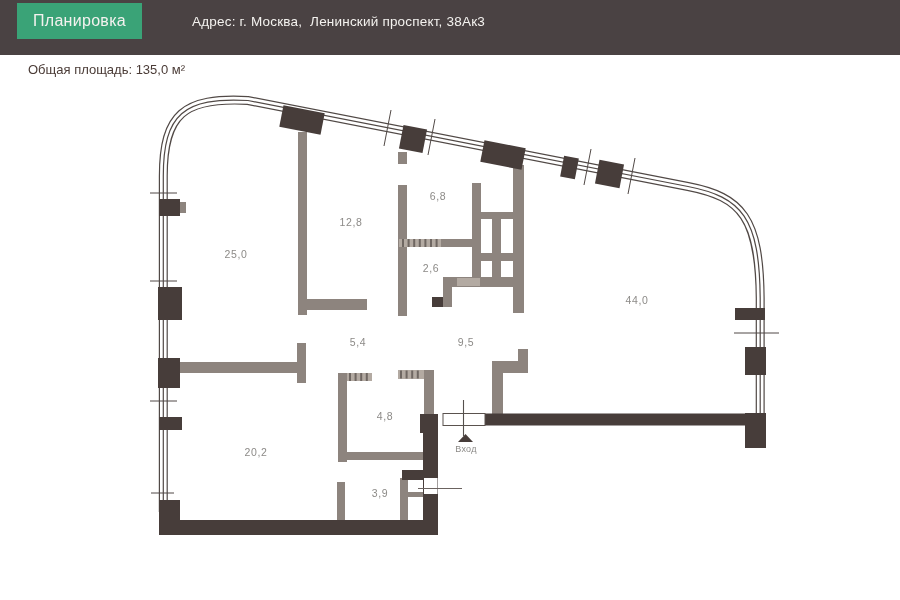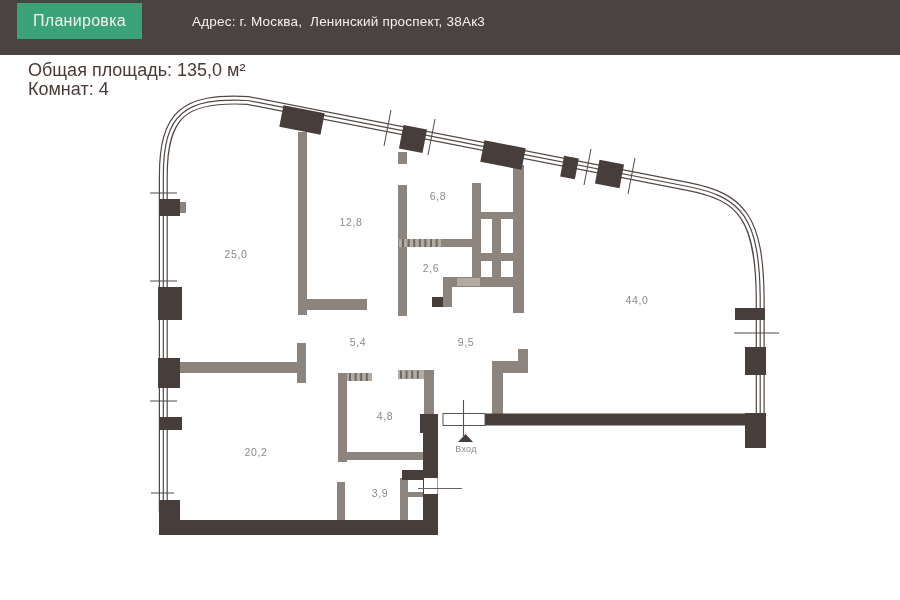--- a/index.html
+++ b/index.html
@@ -10,21 +10,21 @@
   html,body{margin:0;padding:0;background:#fff;}
   #app{position:relative;width:900px;height:600px;background:#fff;overflow:hidden;
        font-family:"Liberation Sans",sans-serif;}
   .header{position:absolute;left:0;top:0;width:900px;height:55px;background:var(--header-bg);padding-left:20px;}
   .tab{position:absolute;left:17px;top:3px;width:125px;height:36px;background:var(--tab-green);
        color:var(--text-light);display:flex;align-items:center;justify-content:center;
        font-size:16px;letter-spacing:.3px;cursor:pointer;}
   .address{position:absolute;left:152px;top:0;height:42px;display:flex;align-items:center;
        color:var(--text-light);font-size:13.5px;letter-spacing:.2px;white-space:pre;margin-left:40px;}
   .summary{position:absolute;left:28px;top:61px;color:var(--text-dark);
-       font-size:18px;line-height:18.8px;}
+       font-size:13px;line-height:18.8px;}
   svg.plan{position:absolute;left:0;top:0;}
   .wd{fill:var(--wall-dark);}
   .wg{fill:var(--wall-gray);}
   .wl{fill:var(--wall-light);}
   .band-o{fill:none;stroke:var(--line-dark);stroke-width:9;}
   .band-i{fill:none;stroke:#ffffff;stroke-width:6.6;}
   .band-c{fill:none;stroke:var(--line-dark);stroke-width:1.2;}
   .tickline{stroke:var(--line-dark);stroke-width:1;}
   .dash{stroke:#6f6762;stroke-width:8;stroke-dasharray:2 3.6;fill:none;}
   .doorgap{fill:#ffffff;stroke:#5a524e;stroke-width:1;}
@@ -41,21 +41,20 @@
 
   <div class="header">
     <div class="tab">
       <span>Планировка</span>
     </div>
     <div class="address">Адрес: г. Москва,  Ленинский проспект, 38Ак3</div>
   </div>
 
   <div class="summary">
     <div>Общая площадь: 135,0 м²</div>
-    <div>Комнат: 4</div>
   </div>
 
   <svg class="plan" width="900" height="600" viewBox="0 0 900 600" xmlns="http://www.w3.org/2000/svg">
 
     <g>
       <path class="band-o" d="M 163.3 512 L 163.3 176 C 163.3 114 184 97 248 100.5 L 688 186.5 C 742 197 759.5 218 760.2 298 L 760.2 444"></path>
       <path class="band-i" d="M 163.3 512 L 163.3 176 C 163.3 114 184 97 248 100.5 L 688 186.5 C 742 197 759.5 218 760.2 298 L 760.2 444"></path>
       <path class="band-c" d="M 163.3 512 L 163.3 176 C 163.3 114 184 97 248 100.5 L 688 186.5 C 742 197 759.5 218 760.2 298 L 760.2 444"></path>
 
       <line class="tickline" x1="150" y1="193" x2="177" y2="193"></line>

